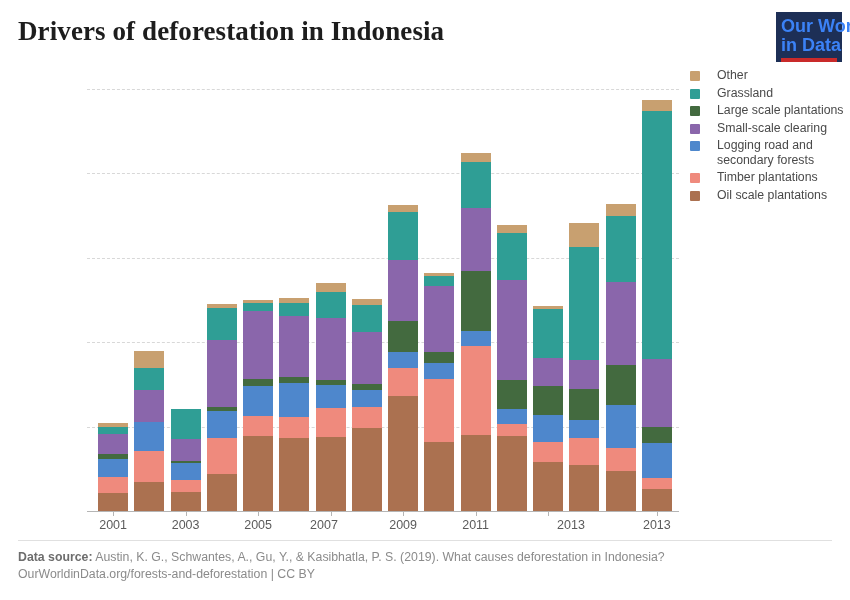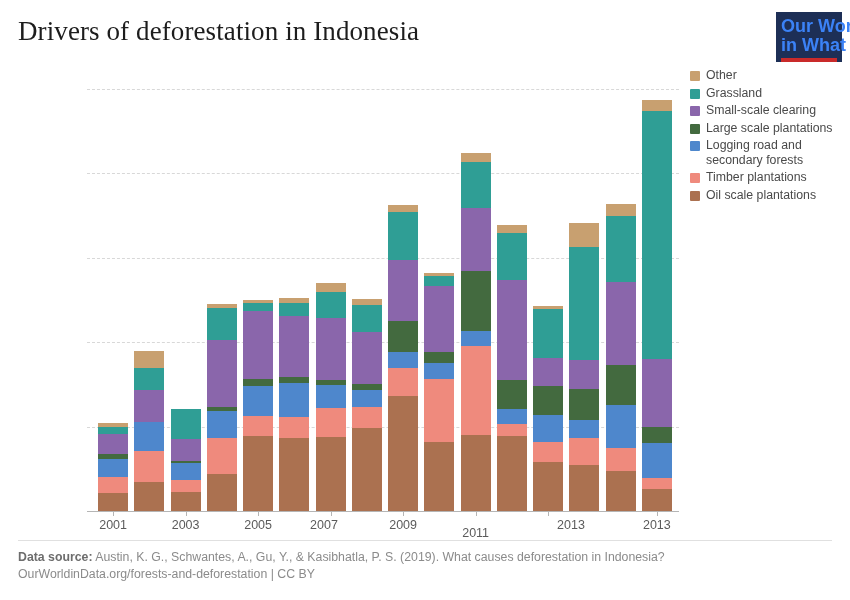--- a/index.html
+++ b/index.html
@@ -10,21 +10,21 @@
     color:#333;
     overflow:hidden;
     position:relative;
   }
   #root{position:relative;width:850px;height:600px;}
 
   
   .title{
     position:absolute;left:18px;top:16px;
     font-family:"Liberation Serif", serif;
-    font-size:27px;font-weight:400;color:#1d1d1d;
+    font-size:27px;font-weight:700;color:#1d1d1d;
     letter-spacing:.1px;white-space:nowrap;
   }
   .owid-logo{
     position:absolute;right:8px;top:12px;
     width:66px;
     background:#1d2f56;
     padding:5px 5px 0 5px;
     box-sizing:border-box;
     text-align:center;
     line-height:1.05;
@@ -72,21 +72,21 @@
   }
   .legend-item{
     display:flex;align-items:flex-start;
     margin-bottom:3px;
   }
   .swatch{
     width:10px;height:10px;flex:0 0 10px;
     margin-top:3px;margin-right:6px;border-radius:1px;
   }
   .legend-label{
-    font-size:12.3px;color:#4a4a4a;line-height:14.5px;
+    font-size:12.3px;color:#4a4a4a;line-height:14.5px;margin-left:11px;
   }
 
   
   .footer-rule{
     position:absolute;left:18px;top:540px;width:814px;height:1px;background:#e0e0e0;
   }
   .footer{
     position:absolute;left:18px;top:549px;width:700px;
     font-size:12.3px;color:#8b8b8b;line-height:17px;
   }
@@ -94,21 +94,21 @@
 </style>
 </head>
 <body>
 
 <div id="root">
 
   <div class="title">Drivers of deforestation in Indonesia</div>
 
   <div class="owid-logo">
     <span class="l1">Our World</span>
-    <span class="l2">in What</span>
+    <span class="l2">in Data</span>
     <div class="owid-rule"></div>
   </div>
 
   <div class="ytick-wrap" id="yticks"></div>
 
   <div class="plot">
     <div id="gridlines">
         <div class="gridline zero" style="top: 443px;"></div>
         <div class="gridline" style="top: 358.619px;"></div>
         <div class="gridline" style="top: 274.238px;"></div>
@@ -267,43 +267,43 @@
       <div class="xlabel" style="left: 18.125px;">2001</div>
       <div class="xtickmark" style="left: 90.625px;"></div>
       <div class="xlabel" style="left: 90.625px;">2003</div>
       <div class="xtickmark" style="left: 163.125px;"></div>
       <div class="xlabel" style="left: 163.125px;">2005</div>
       <div class="xtickmark" style="left: 235.625px;"></div>
       <div class="xlabel" style="left: 229px;">2007</div>
       <div class="xtickmark" style="left: 308.125px;"></div>
       <div class="xlabel" style="left: 308.125px;">2009</div>
       <div class="xtickmark" style="left: 380.625px;"></div>
-      <div class="xlabel" style="left: 380.625px; margin-top: 8px;">2011</div>
+      <div class="xlabel" style="left: 380.625px;">2011</div>
       <div class="xtickmark" style="left: 453.125px;"></div>
       <div class="xlabel" style="left: 476px;">2013</div>
       <div class="xtickmark" style="left: 561.875px;"></div>
       <div class="xlabel" style="left: 561.875px;">2013</div>
     </div>
 
   <div class="legend" id="legend">
       <div class="legend-item">
         <span class="swatch" style="background: rgb(200, 160, 112);"></span>
         <span class="legend-label">Other</span>
       </div>
       <div class="legend-item">
         <span class="swatch" style="background: rgb(47, 158, 149);"></span>
         <span class="legend-label">Grassland</span>
       </div>
       <div class="legend-item">
+        <span class="swatch" style="background: rgb(67, 106, 63);"></span>
+        <span class="legend-label">Large scale plantations</span>
+      </div>
+      <div class="legend-item">
         <span class="swatch" style="background: rgb(138, 102, 171);"></span>
         <span class="legend-label">Small-scale clearing</span>
-      </div>
-      <div class="legend-item">
-        <span class="swatch" style="background: rgb(67, 106, 63);"></span>
-        <span class="legend-label">Large scale plantations</span>
       </div>
       <div class="legend-item">
         <span class="swatch" style="background: rgb(78, 135, 204);"></span>
         <span class="legend-label">Logging road and secondary forests</span>
       </div>
       <div class="legend-item">
         <span class="swatch" style="background: rgb(239, 138, 125);"></span>
         <span class="legend-label">Timber plantations</span>
       </div>
       <div class="legend-item">

